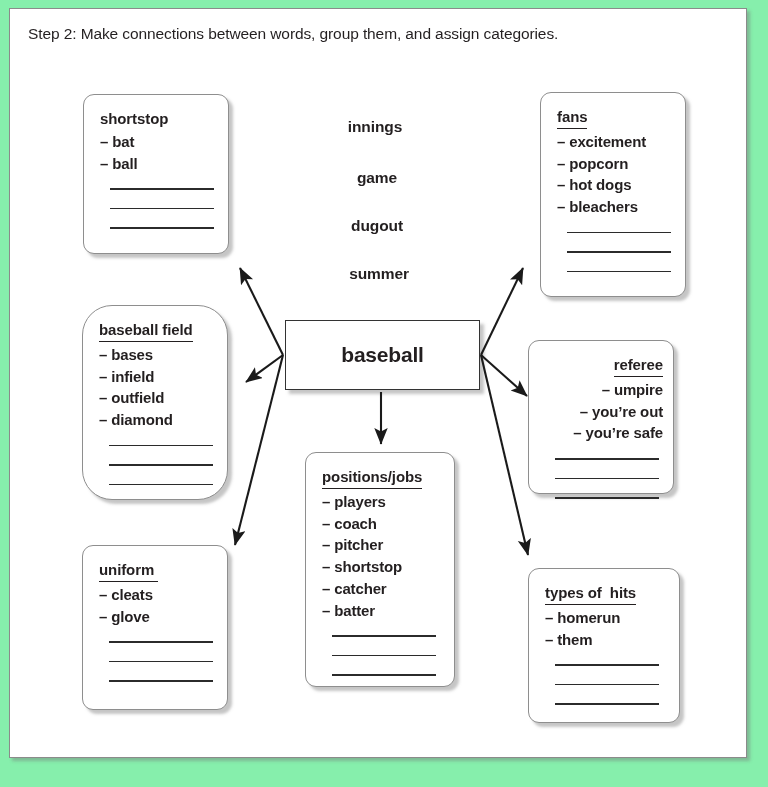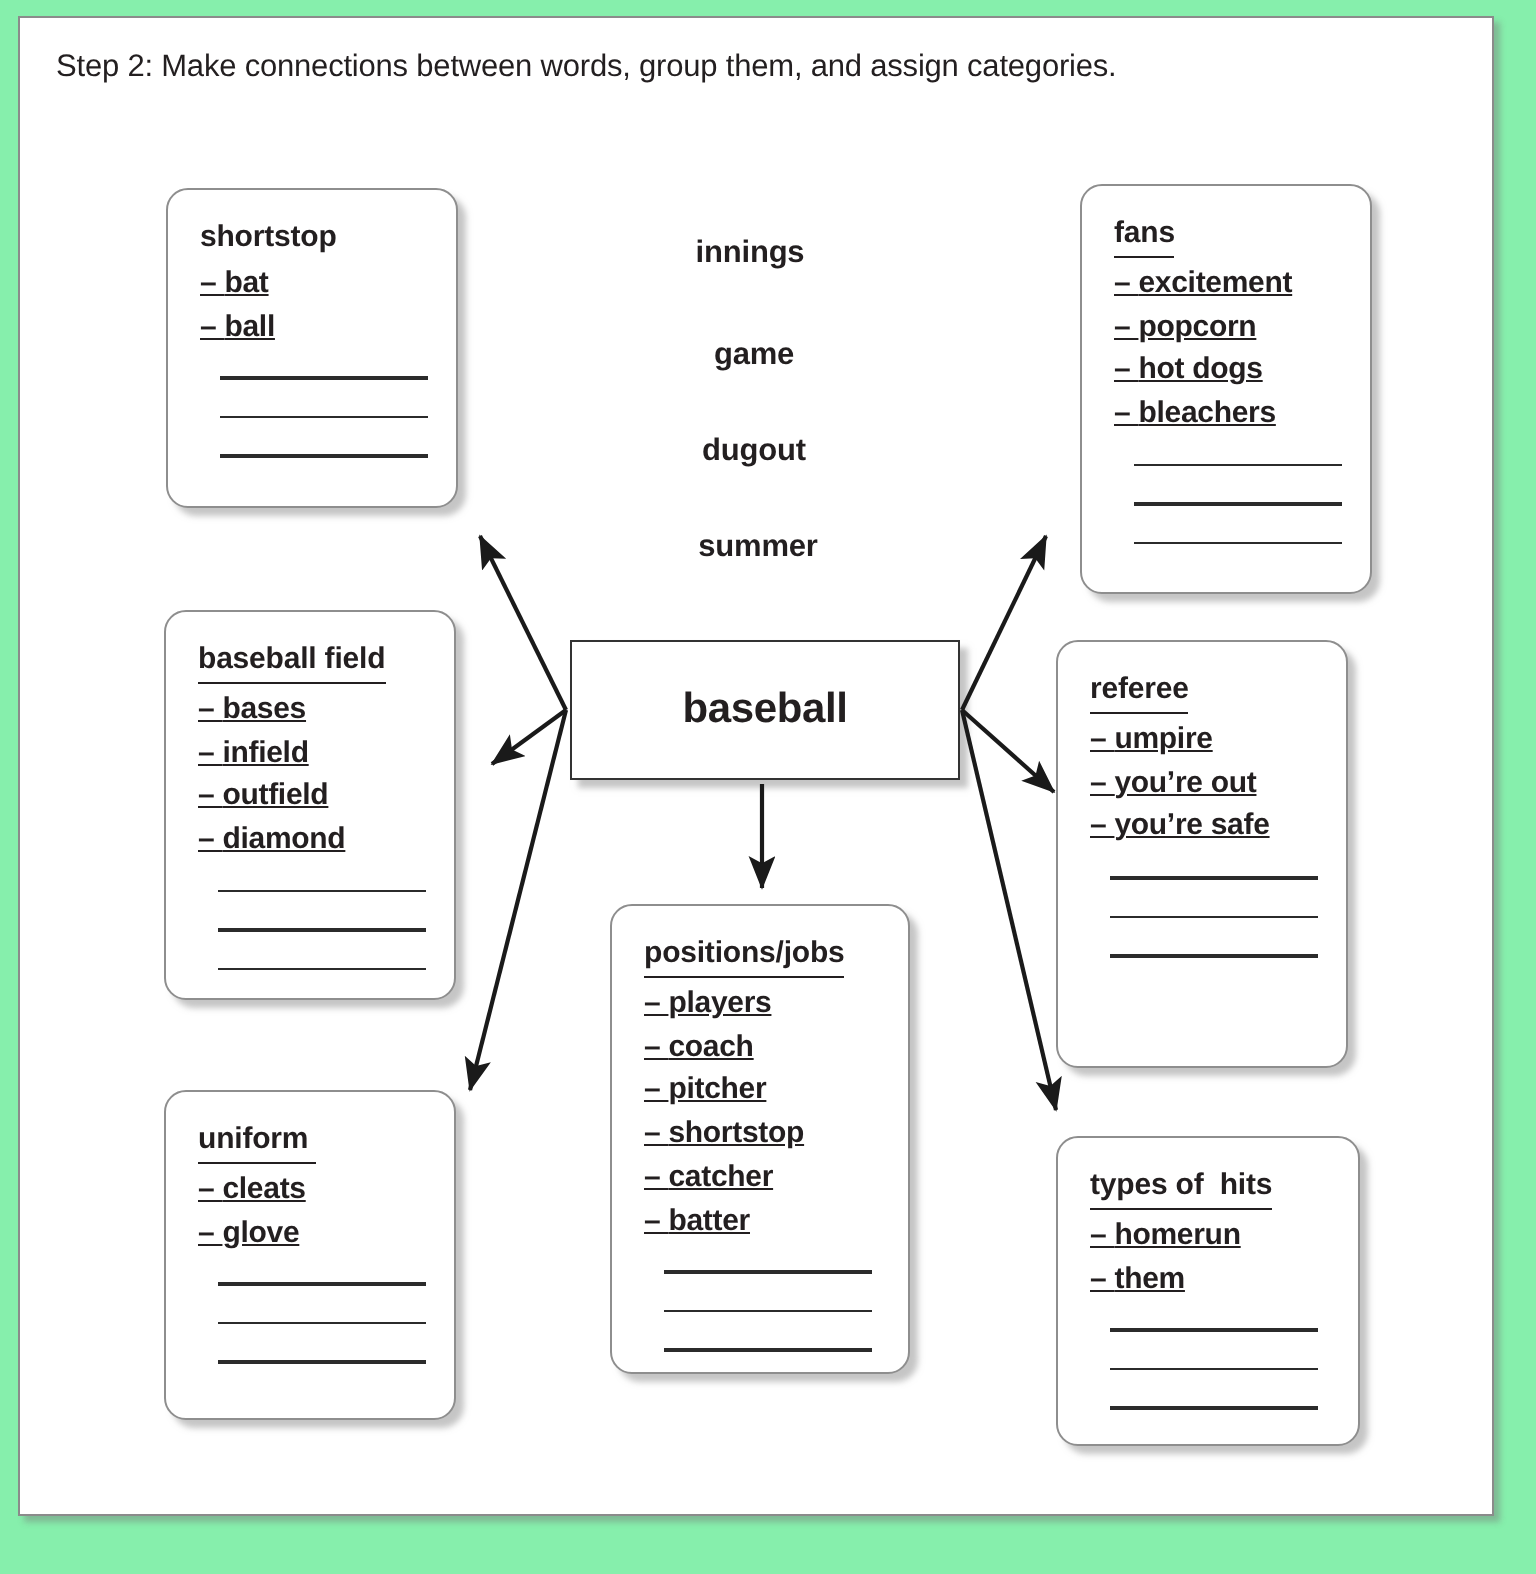--- a/index.html
+++ b/index.html
@@ -82,21 +82,20 @@
     list-style: none;
   }
   .items li {
     font-size: 15px;
     font-weight: bold;
     color: #231f20;
     line-height: 1.45;
     letter-spacing: -0.15px;
     padding-left: 16px;
     white-space: nowrap;
-    text-decoration: underline;
   }
   .items li::before {
     content: "\2013\00a0";
     margin-left: -16px;
   }
   .blanks {
     margin-top: 14px;
   }
   .blank-line {
     height: 1.5px;
@@ -157,21 +156,21 @@
       <div class="card" style="left: 83px; top: 94px; width: 146px; height: 160px;">
         <div class="card-inner"><div class="cat-title">shortstop</div><ul class="items">
             <li>bat</li>
             <li>ball</li>
           </ul><div class="blanks">
             <div class="blank-line" style="width: 104px;"></div>
             <div class="blank-line" style="width: 104px;"></div>
             <div class="blank-line" style="width: 104px;"></div>
           </div></div>
       </div>
-      <div class="card" style="left: 82px; top: 305px; width: 146px; height: 195px;">
+      <div class="card" style="left: 82px; top: 305px; width: 146px; height: 195px; border-radius: 30px;">
         <div class="card-inner"><div class="cat-title ul">baseball field</div><ul class="items">
             <li>bases</li>
             <li>infield</li>
             <li>outfield</li>
             <li>diamond</li>
           </ul><div class="blanks">
             <div class="blank-line" style="width: 104px;"></div>
             <div class="blank-line" style="width: 104px;"></div>
             <div class="blank-line" style="width: 104px;"></div>
           </div></div>
@@ -205,21 +204,21 @@
             <li>excitement</li>
             <li>popcorn</li>
             <li>hot dogs</li>
             <li>bleachers</li>
           </ul><div class="blanks">
             <div class="blank-line" style="width: 104px;"></div>
             <div class="blank-line" style="width: 104px;"></div>
             <div class="blank-line" style="width: 104px;"></div>
           </div></div>
       </div>
-      <div class="card" style="left: 528px; top: 320px; width: 146px; height: 214px;">
+      <div class="card" style="left: 528px; top: 340px; width: 146px; height: 154px; text-align: right;">
         <div class="card-inner"><div class="cat-title ul">referee</div><ul class="items">
             <li>umpire</li>
             <li>you’re out</li>
             <li>you’re safe</li>
           </ul><div class="blanks">
             <div class="blank-line" style="width: 104px;"></div>
             <div class="blank-line" style="width: 104px;"></div>
             <div class="blank-line" style="width: 104px;"></div>
           </div></div>
       </div>

